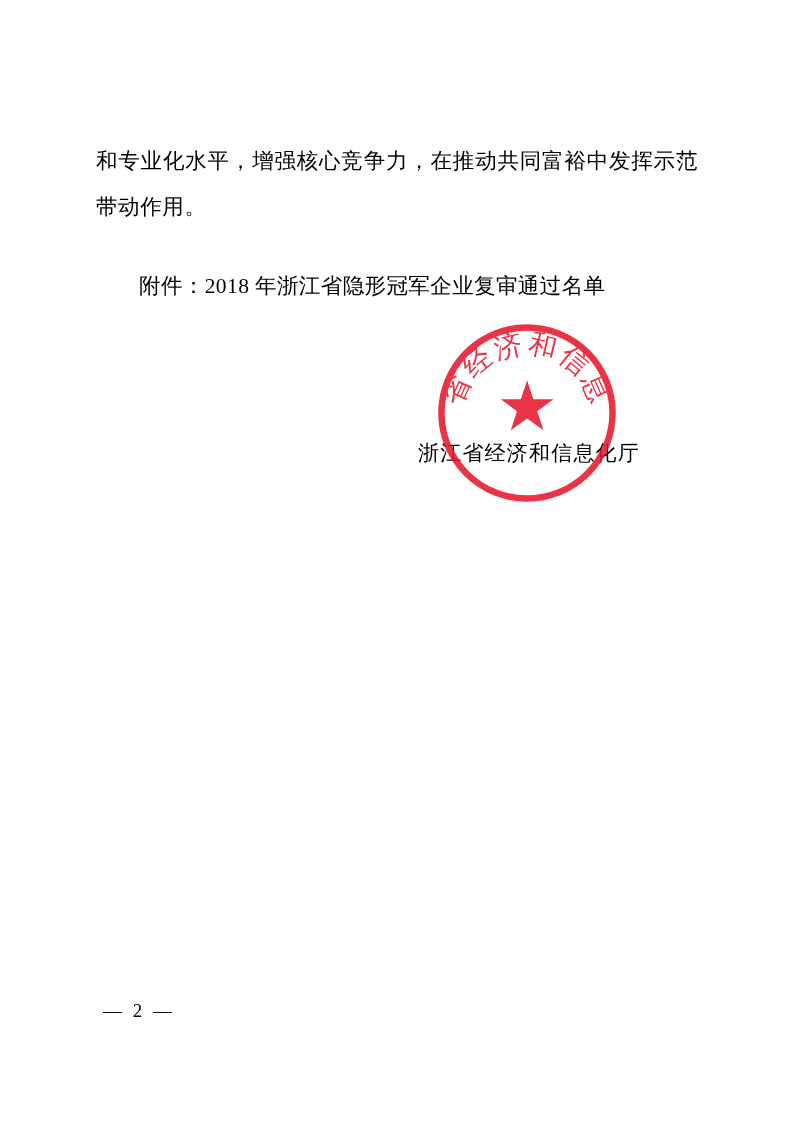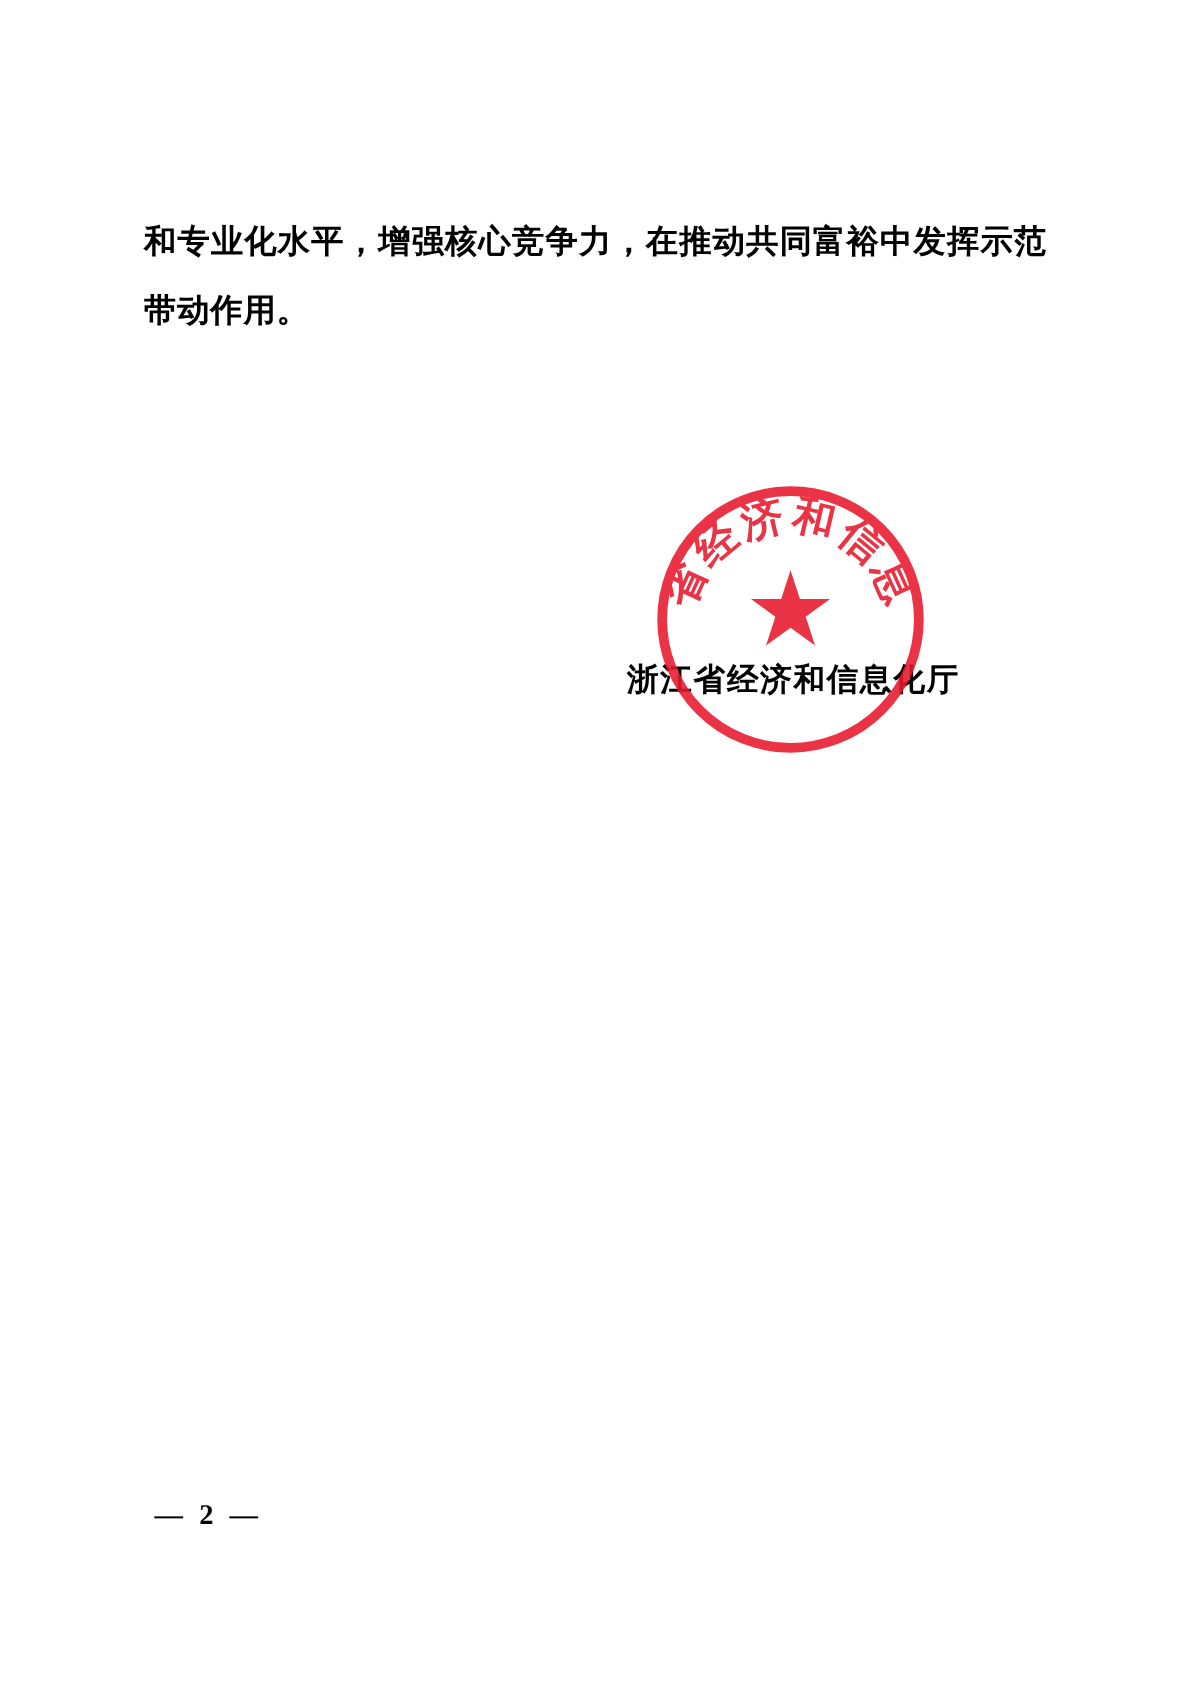--- a/index.html
+++ b/index.html
@@ -13,21 +13,20 @@
     font-family: "Liberation Serif", serif;
     color: #000000;
     position: relative;
     overflow: hidden;
   }
   .page {
     position: relative;
     width: 794px;
     height: 1123px;
     box-sizing: border-box;
-    font-weight: bold;
   }
   .body-text {
     position: absolute;
     left: 96px;
     top: 138px;
     width: 602px;
     font-size: 21.5px;
     line-height: 46px;
     letter-spacing: 0.6px;
     text-align: justify;
@@ -88,20 +87,21 @@
 </style>
 </head>
 <body>
 
 <div class="page">
 
   <div class="body-text">
     <p>和专业化水平，增强核心竞争力，在推动共同富裕中发挥示范带动作用。</p>
   </div>
 
+  <div class="attachment-line">附件：2018 年浙江省隐形冠军企业复审通过名单</div>
 
   <div class="signature-block">
     <div class="org">浙江省经济和信息化厅</div>
   </div>
 
   <svg class="seal" viewBox="0 0 200 200" xmlns="http://www.w3.org/2000/svg">
     <defs>
       <path id="sealArc" d="M 100,100 m -74,0 a 74,74 0 1,1 148,0" fill="none"></path>
       <path id="sealArcText" d="M 28,108 A 72,72 0 0 1 172,108" fill="none"></path>
     </defs>

